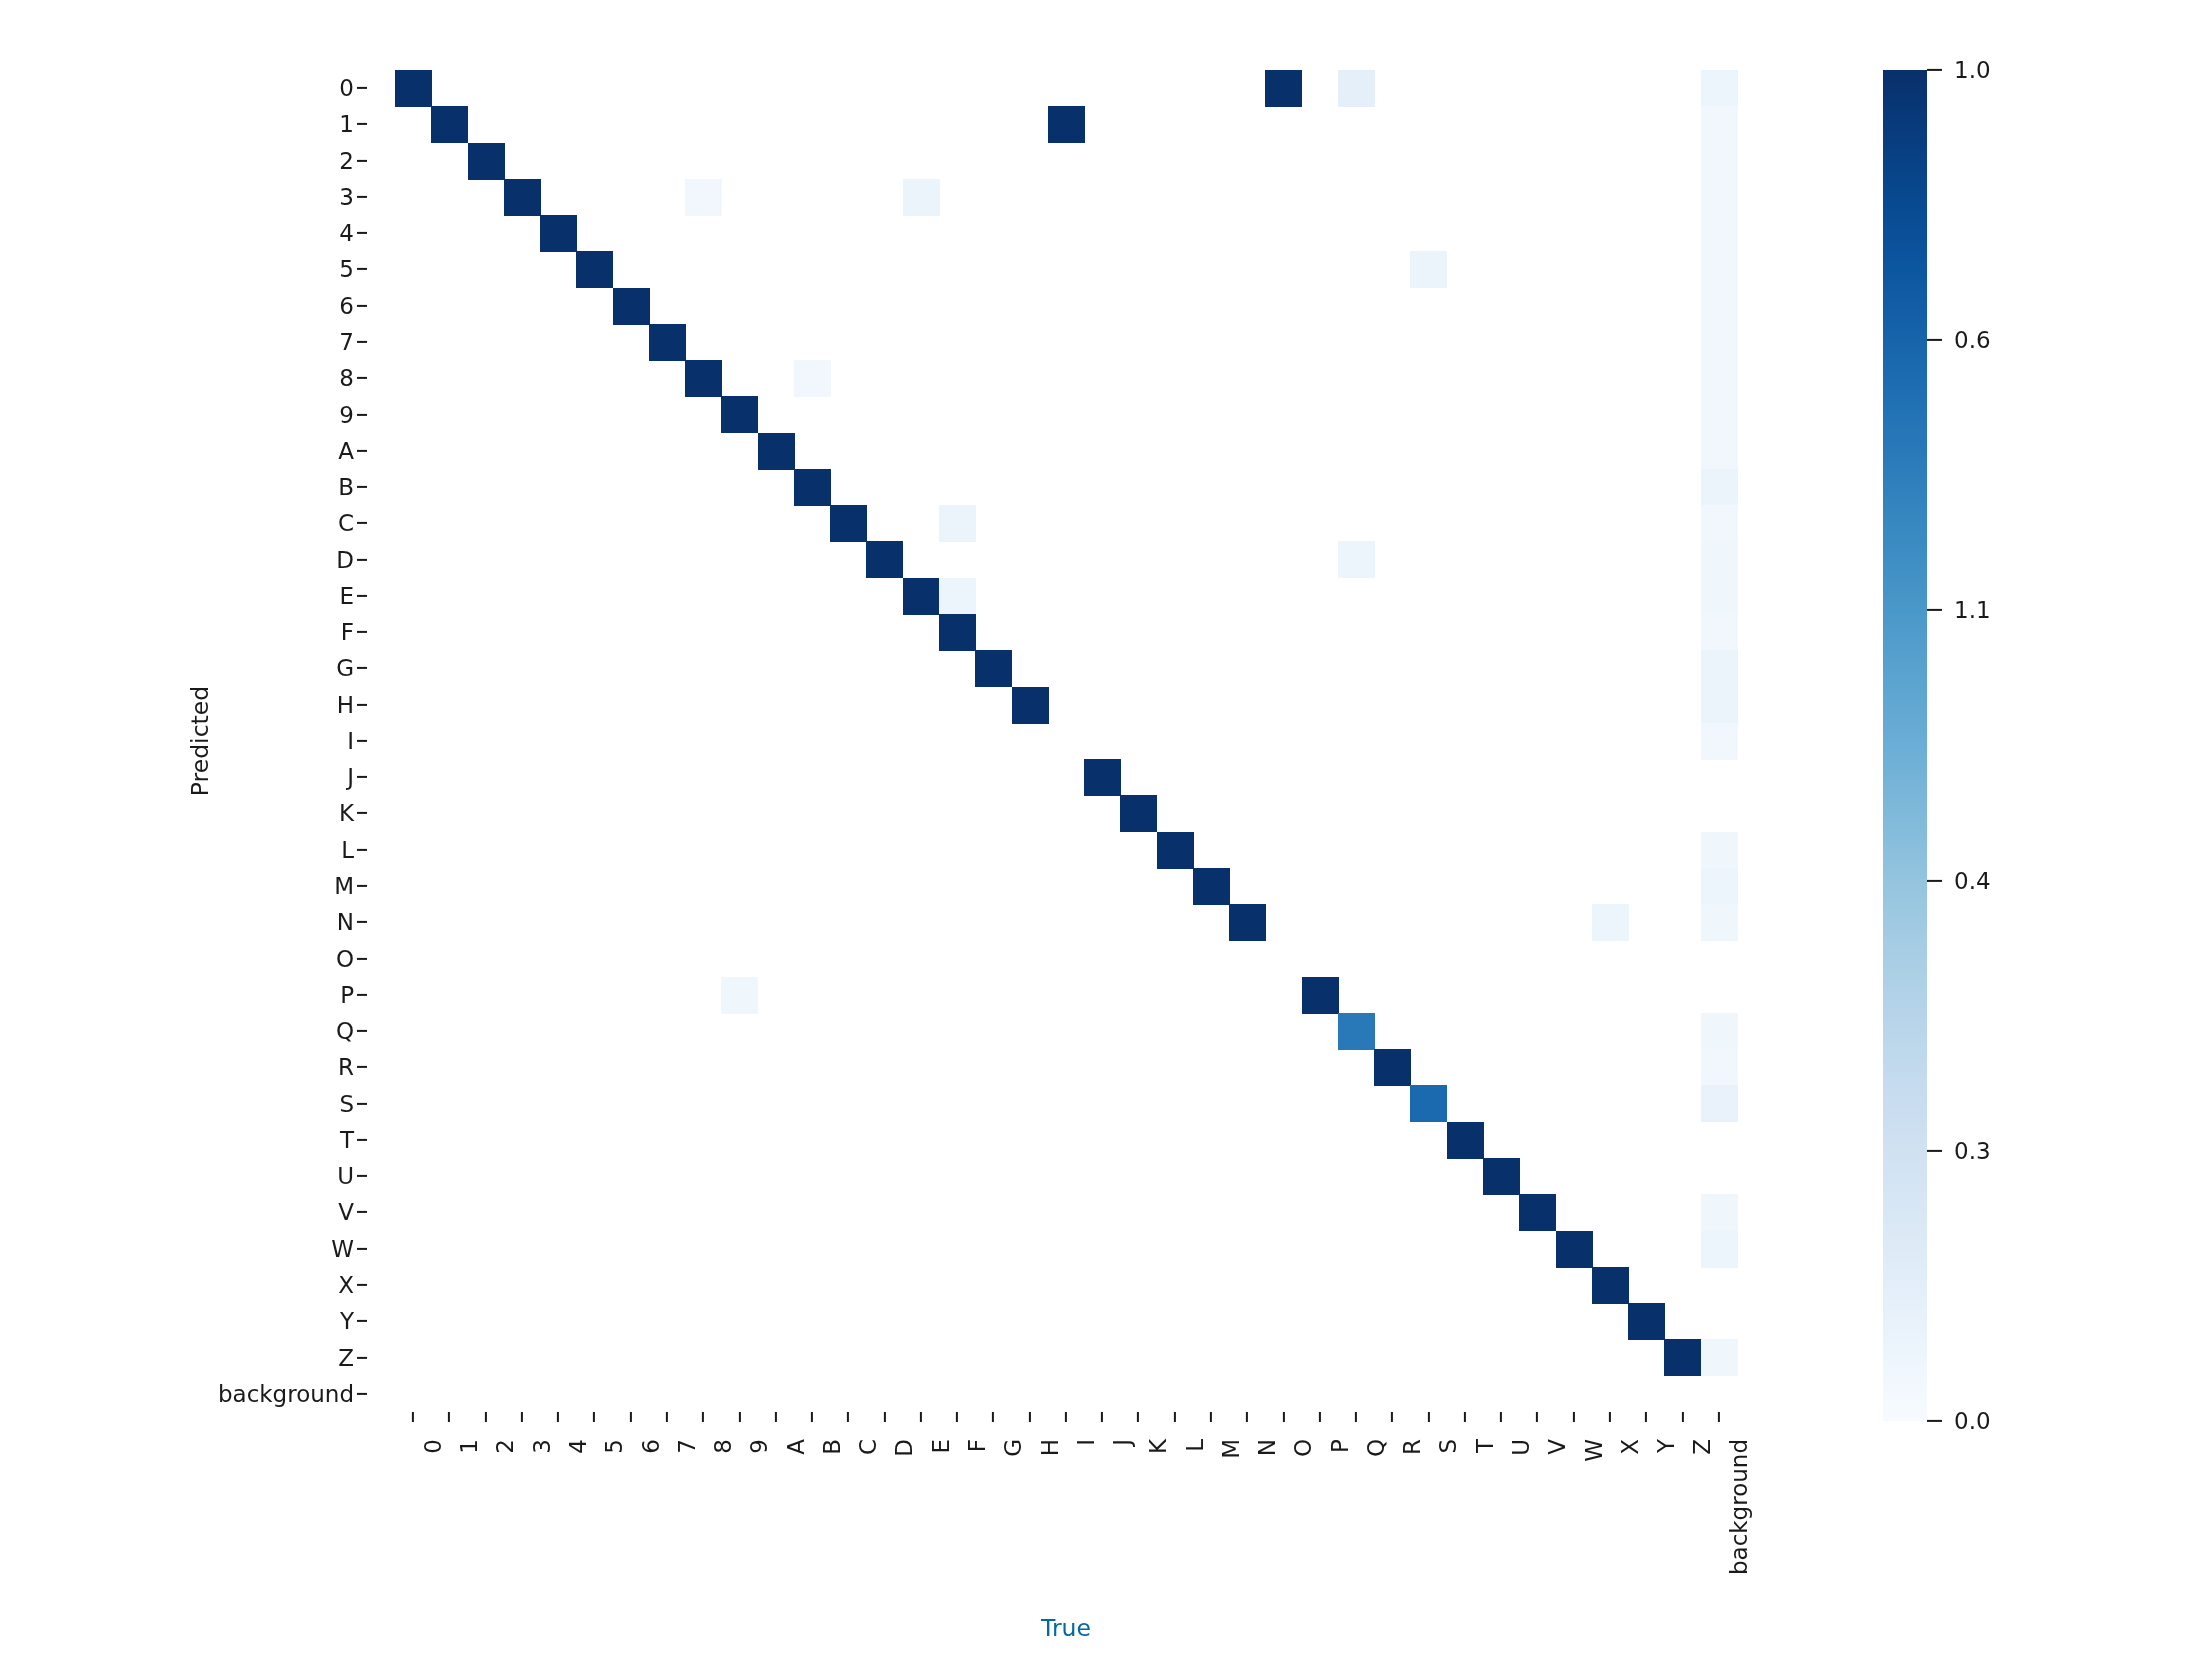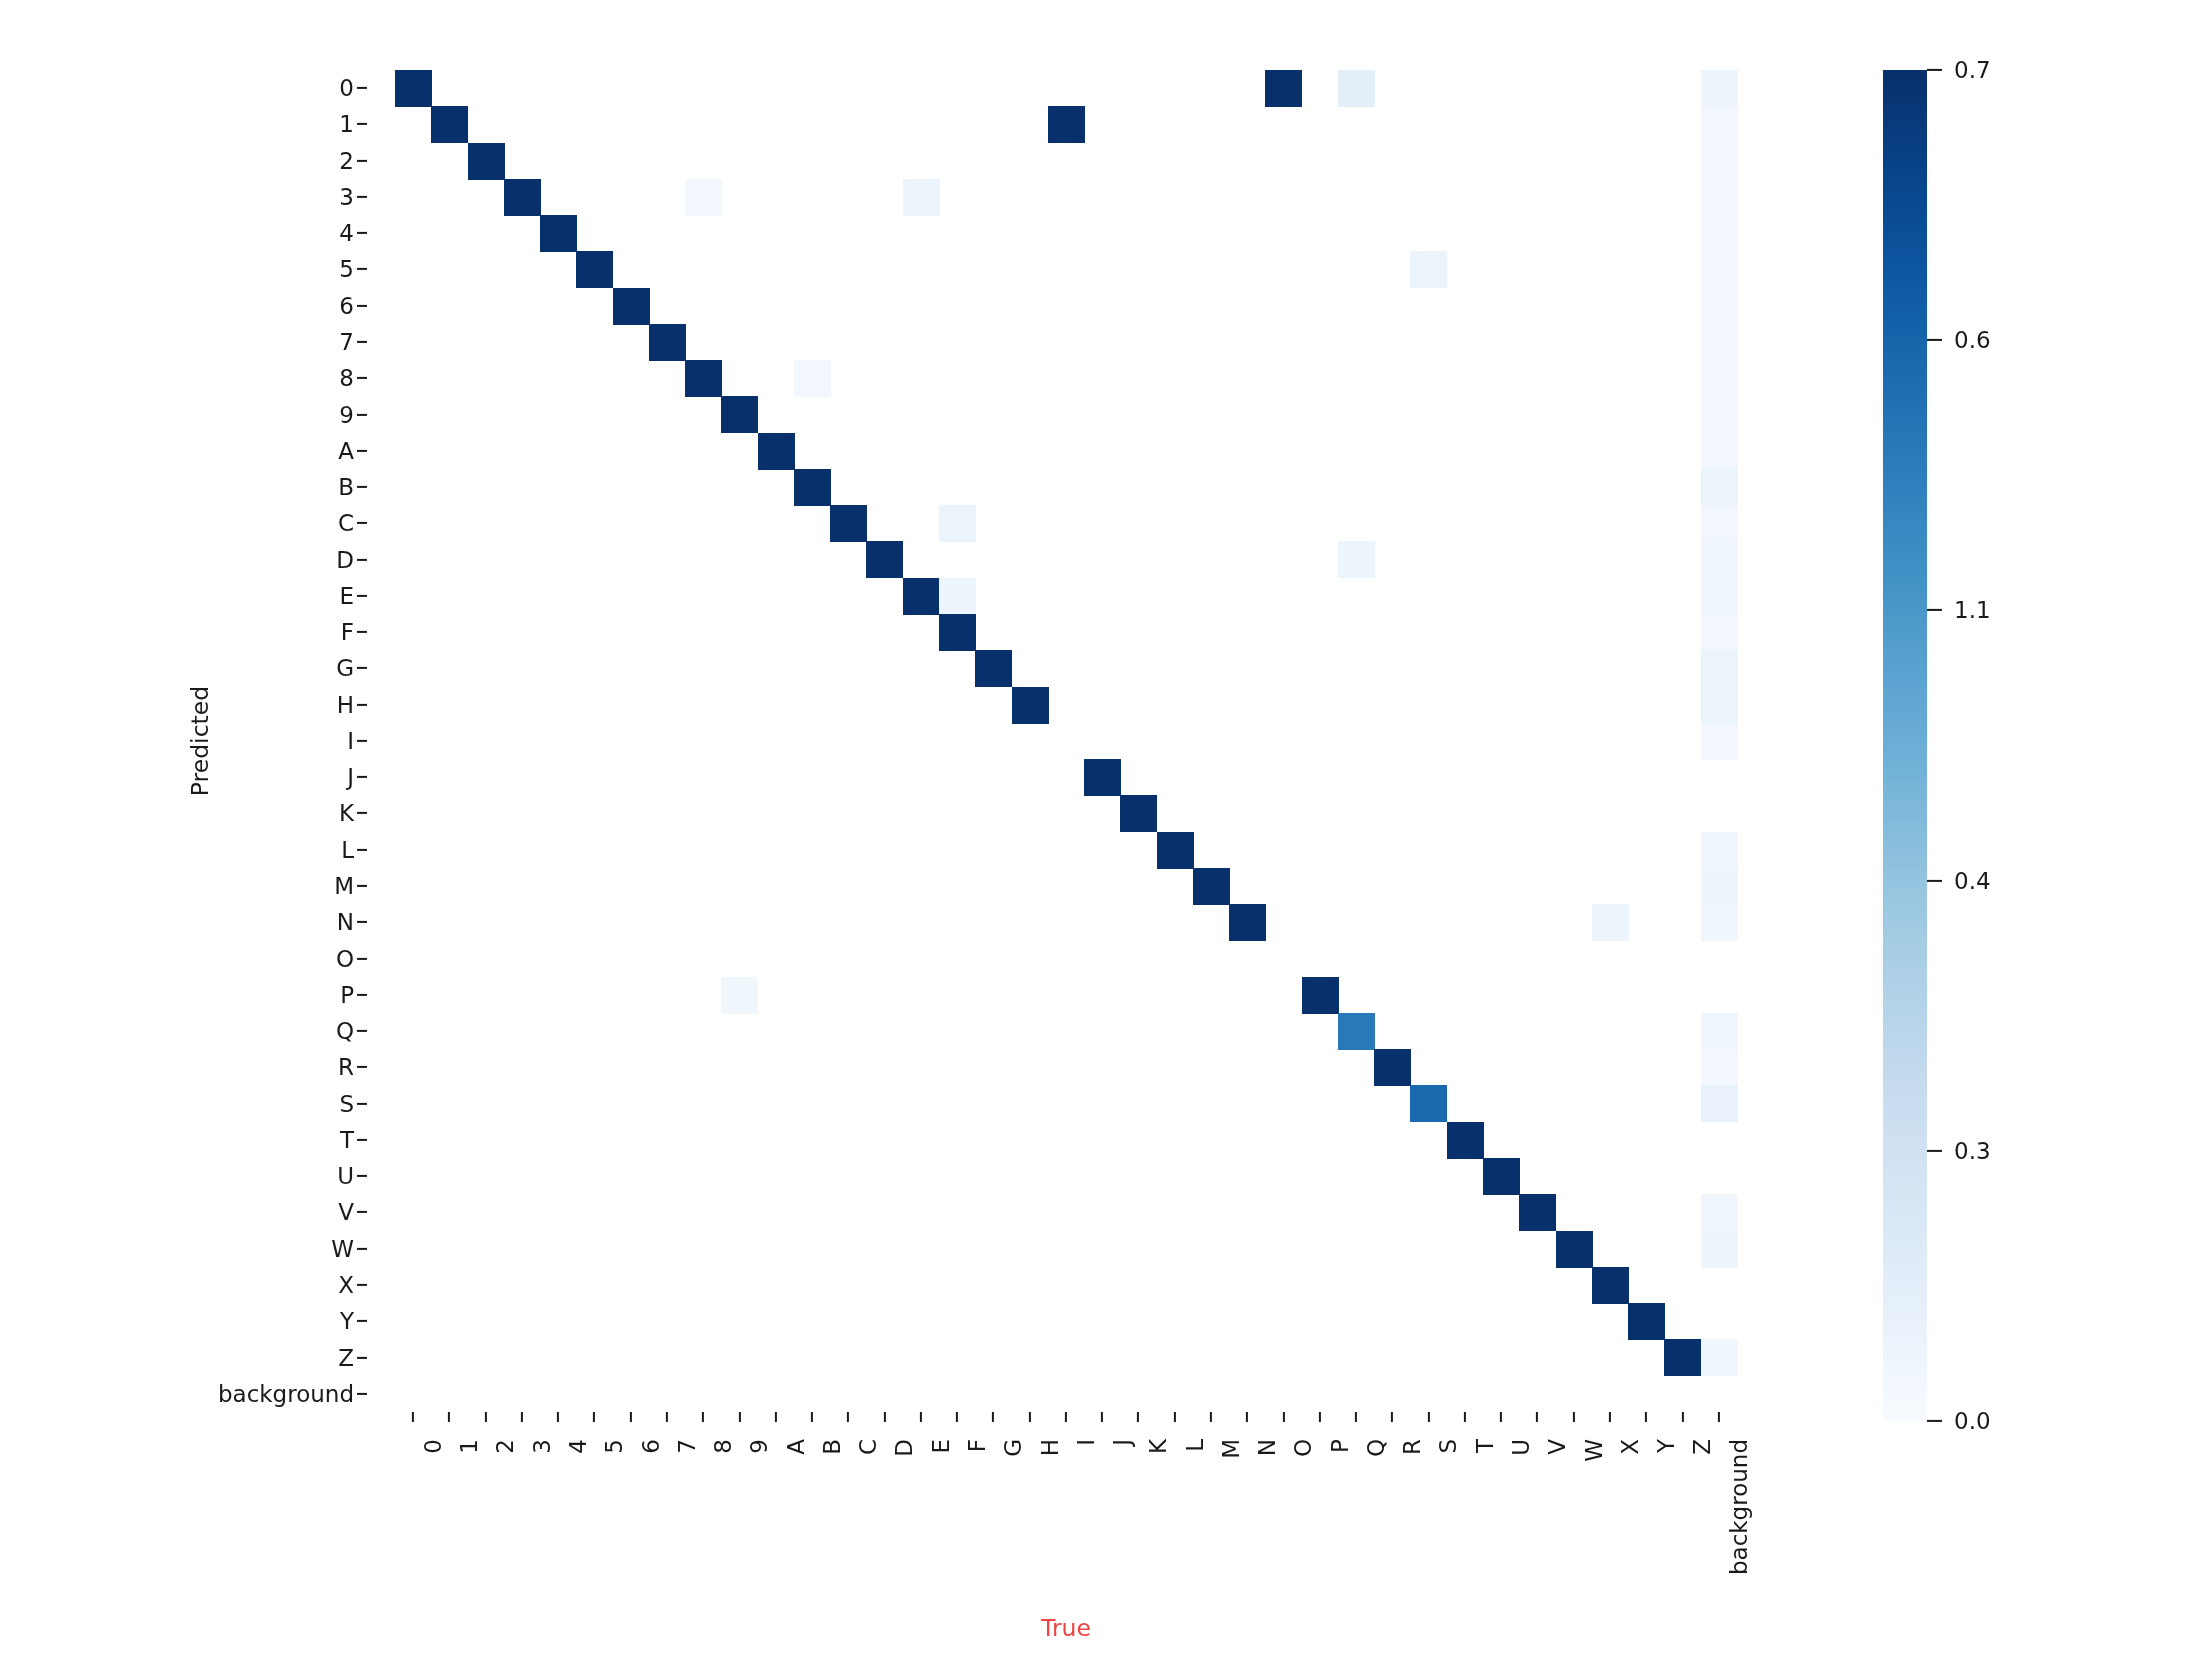--- a/index.html
+++ b/index.html
@@ -112,21 +112,21 @@
     transform: translate(-50%, -50%) rotate(-90deg);
     white-space: nowrap;
   }
   #xlabel {
     position: absolute;
     left: 395px;
     top: 1614px;
     width: 1342px;
     text-align: center;
     font-size: 23.5px;
-    color: #ef4444;
+    color: #0369a1;
   }
 
   
   #colorbar-wrap {
     position: absolute;
     left: 1883px;
     top: 70px;
     width: 44px;
     height: 1351px;
   }
@@ -408,17 +408,17 @@
       <div class="cbar-tick-label" style="top: 1351px;">0.0</div>
       <div class="cbar-tick-mark" style="top: 1081px;"></div>
       <div class="cbar-tick-label" style="top: 1081px;">0.3</div>
       <div class="cbar-tick-mark" style="top: 811px;"></div>
       <div class="cbar-tick-label" style="top: 811px;">0.4</div>
       <div class="cbar-tick-mark" style="top: 540px;"></div>
       <div class="cbar-tick-label" style="top: 540px;">1.1</div>
       <div class="cbar-tick-mark" style="top: 270px;"></div>
       <div class="cbar-tick-label" style="top: 270px;">0.6</div>
       <div class="cbar-tick-mark" style="top: 0px;"></div>
-      <div class="cbar-tick-label" style="top: 0px;">0.7</div>
+      <div class="cbar-tick-label" style="top: 0px;">1.0</div>
     </div>
 
 </div>
 
 
 </body></html>

